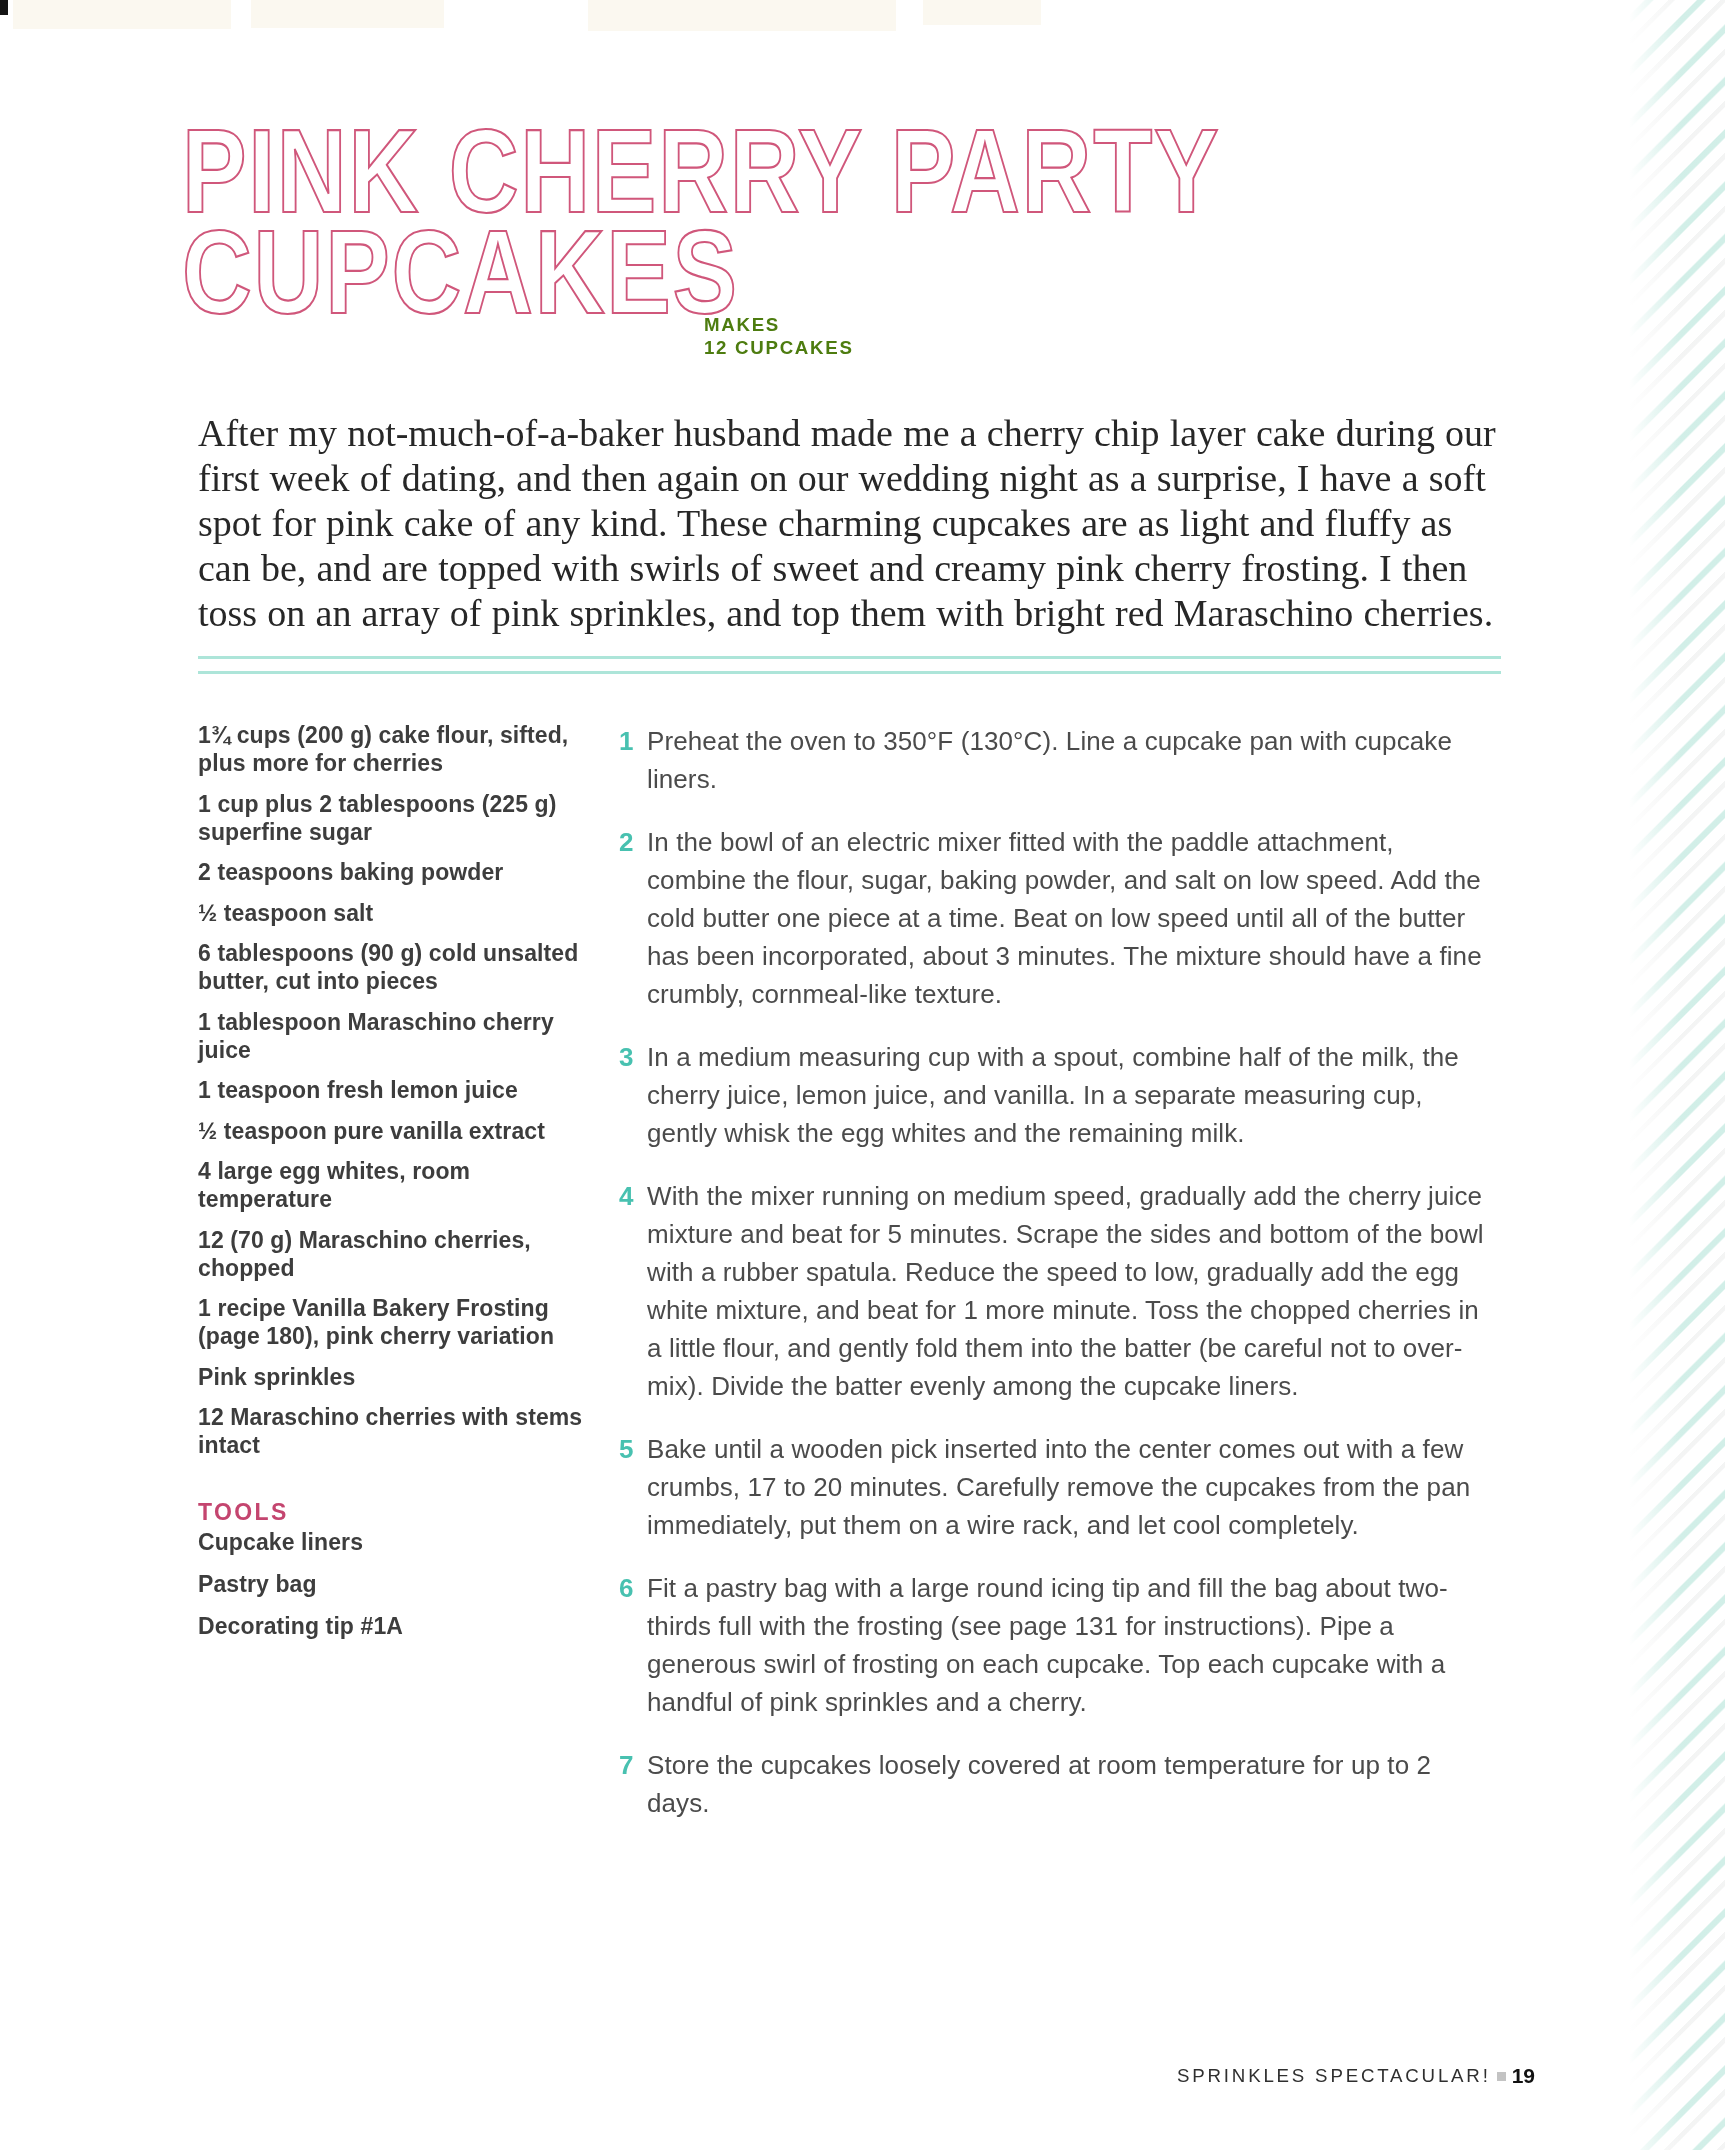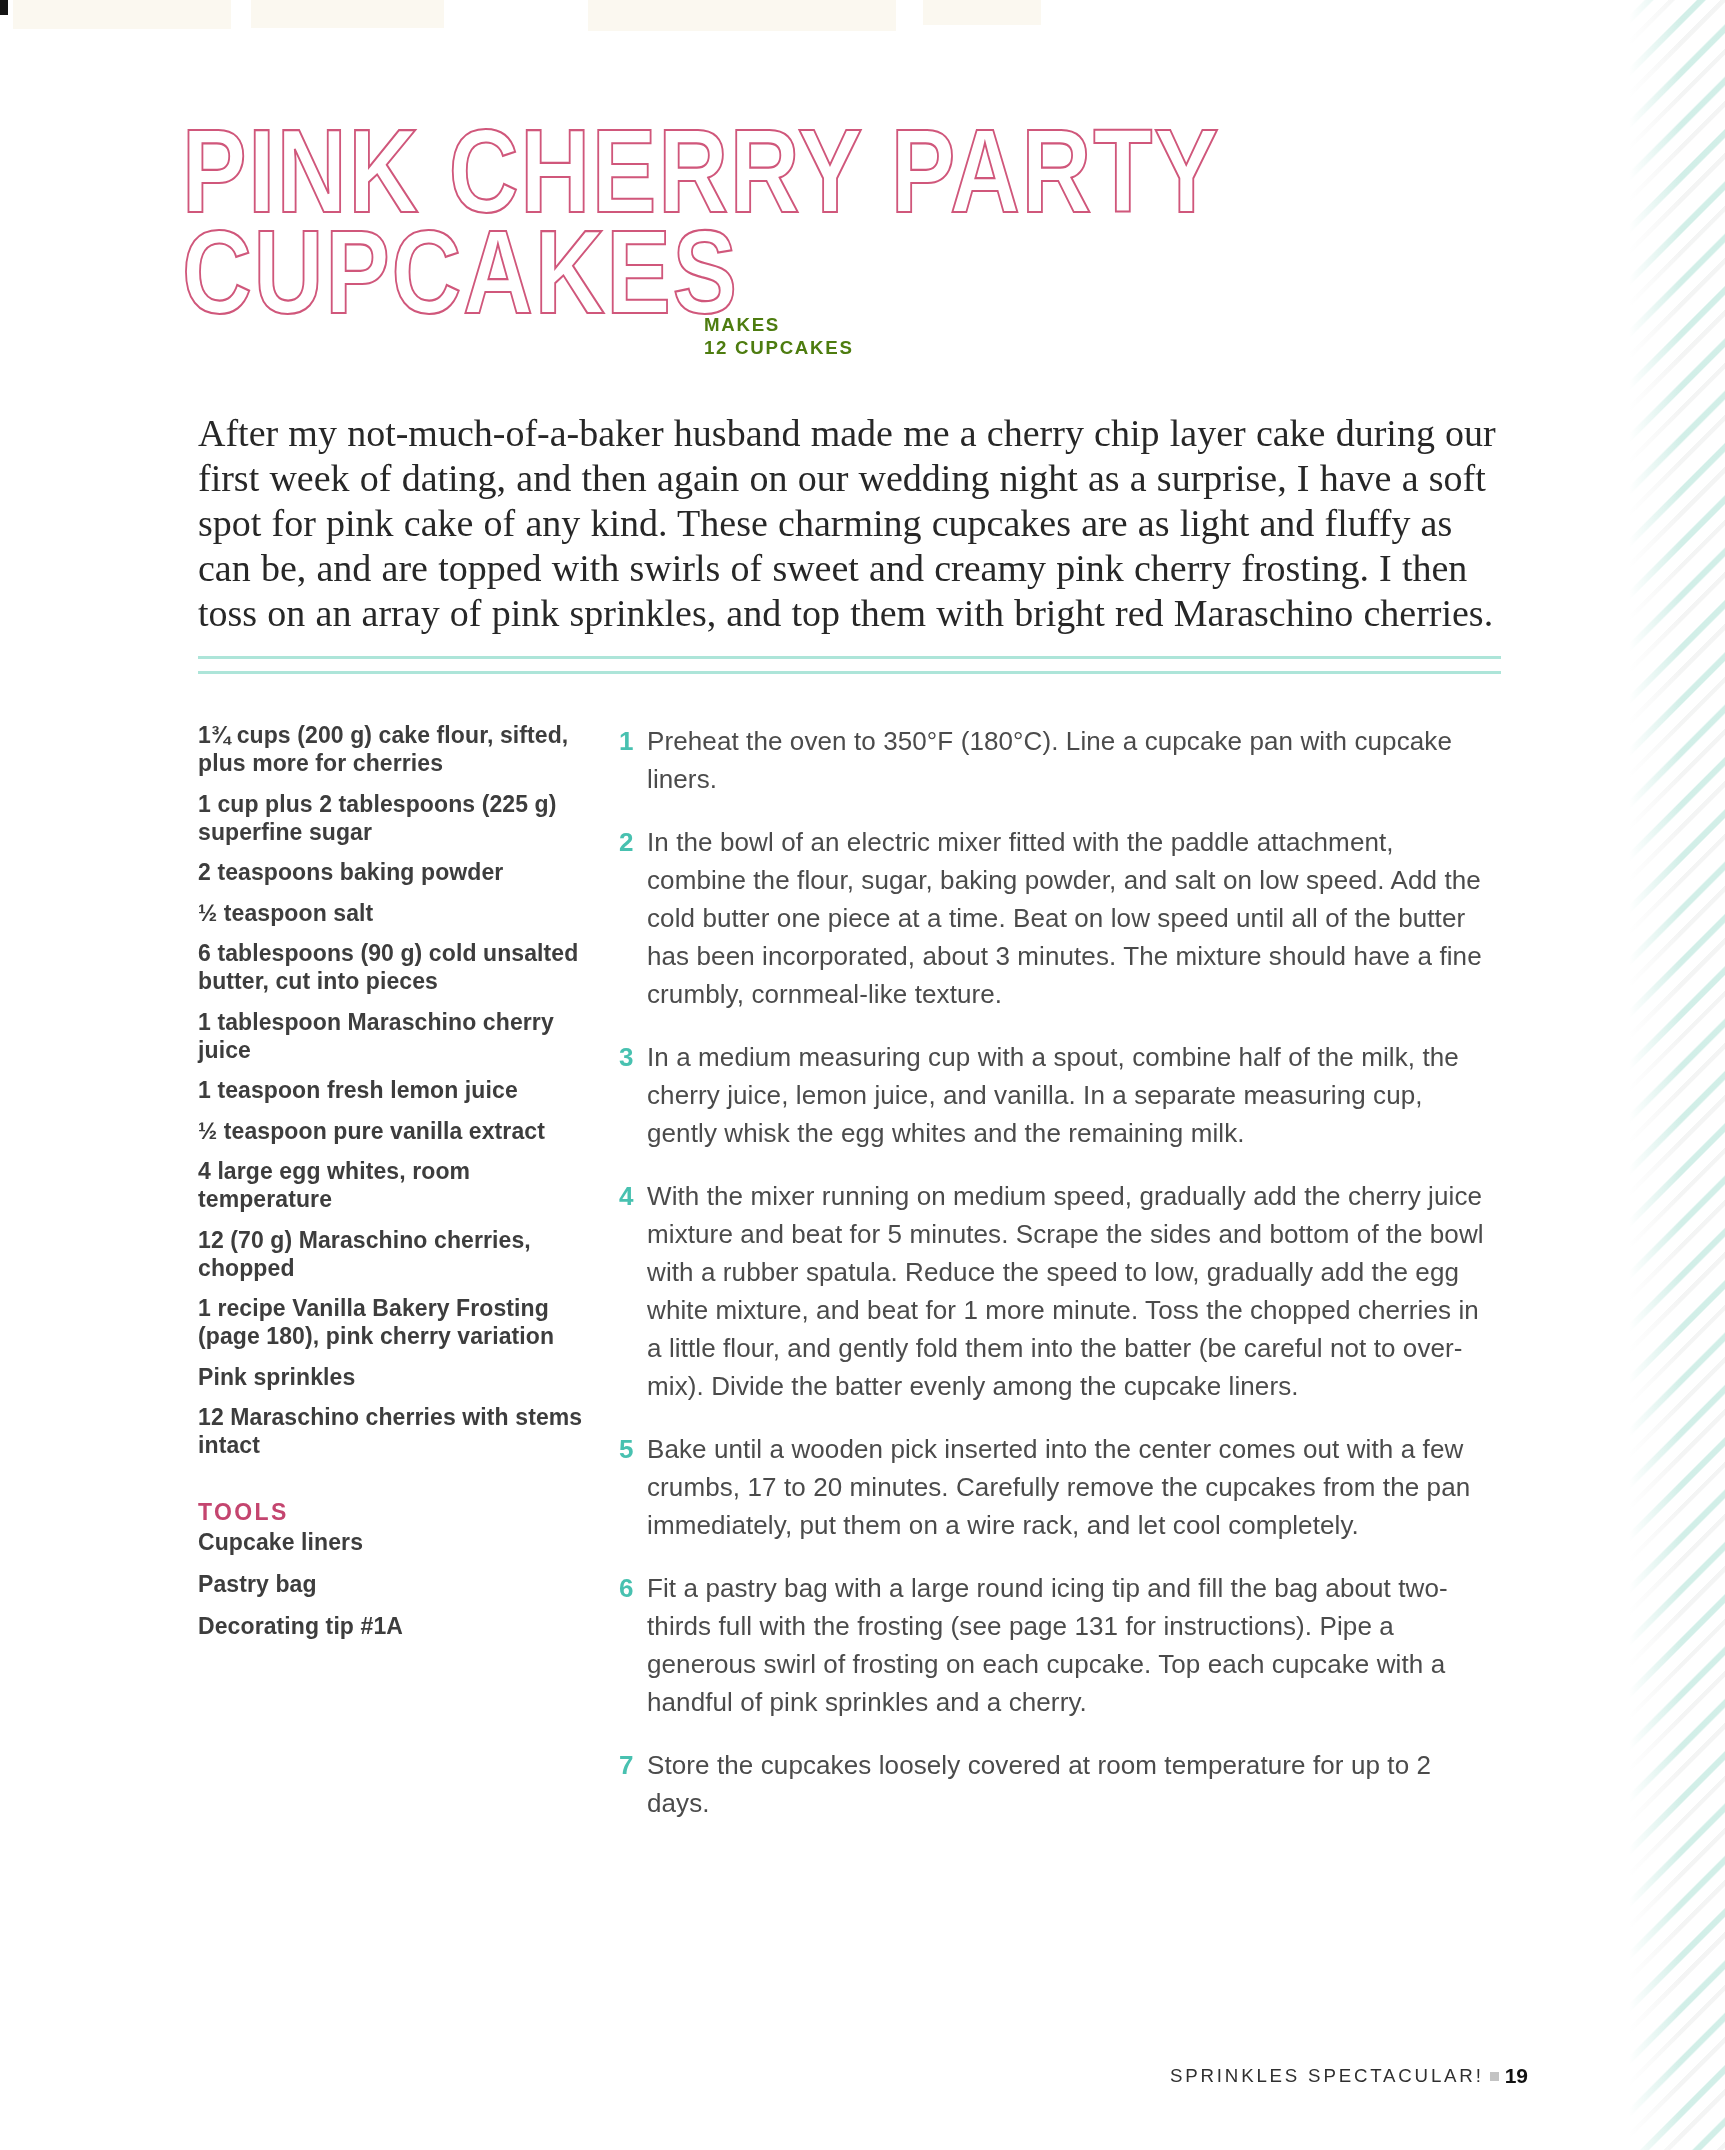--- a/index.html
+++ b/index.html
@@ -67,21 +67,21 @@
   .step{display:flex;margin-bottom:25px;}
   .step-num{
     flex:none;width:28px;color:#48c1b0;font-weight:700;
     font-size:26px;line-height:38px;
   }
   .step-text{
     width:846px;font-size:26px;line-height:38px;color:#4b4b4b;
     letter-spacing:0.1px;
   }
   .footer{
-    position:absolute;top:2064px;right:197px;
+    position:absolute;top:2064px;right:190px;
     display:flex;align-items:center;gap:6px;
   }
   .footer-text{font-size:18.7px;letter-spacing:2.8px;color:#2f2f2f;}
   .footer-sep{width:9px;height:9px;background:#c3c3c3;}
   .page-num{font-size:21px;font-weight:700;color:#111111;}
 </style>
 </head>
 <body>
 
 <div class="corner-mark"></div>
@@ -140,21 +140,21 @@
     <div class="tool-item">Pastry bag</div>
 
     <div class="tool-item">Decorating tip #1A</div>
 
 </div>
 
 <div class="steps">
 
     <div class="step">
       <div class="step-num">1</div>
-      <div class="step-text">Preheat the oven to 350°F (180°C). Line a cupcake pan with cupcake liners.</div>
+      <div class="step-text">Preheat the oven to 350°F (130°C). Line a cupcake pan with cupcake liners.</div>
     </div>
 
     <div class="step">
       <div class="step-num">2</div>
       <div class="step-text">In the bowl of an electric mixer fitted with the paddle attachment, combine the flour, sugar, baking powder, and salt on low speed. Add the cold butter one piece at a time. Beat on low speed until all of the butter has been incorporated, about 3 minutes. The mixture should have a fine crumbly, cornmeal-like texture.</div>
     </div>
 
     <div class="step">
       <div class="step-num">3</div>
       <div class="step-text">In a medium measuring cup with a spout, combine half of the milk, the cherry juice, lemon juice, and vanilla. In a separate measuring cup, gently whisk the egg whites and the remaining milk.</div>

